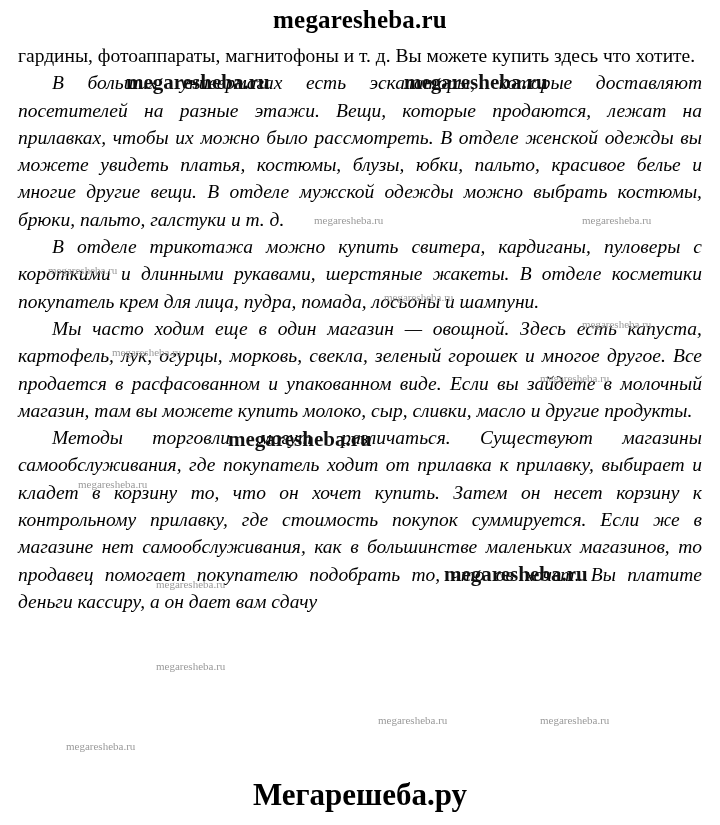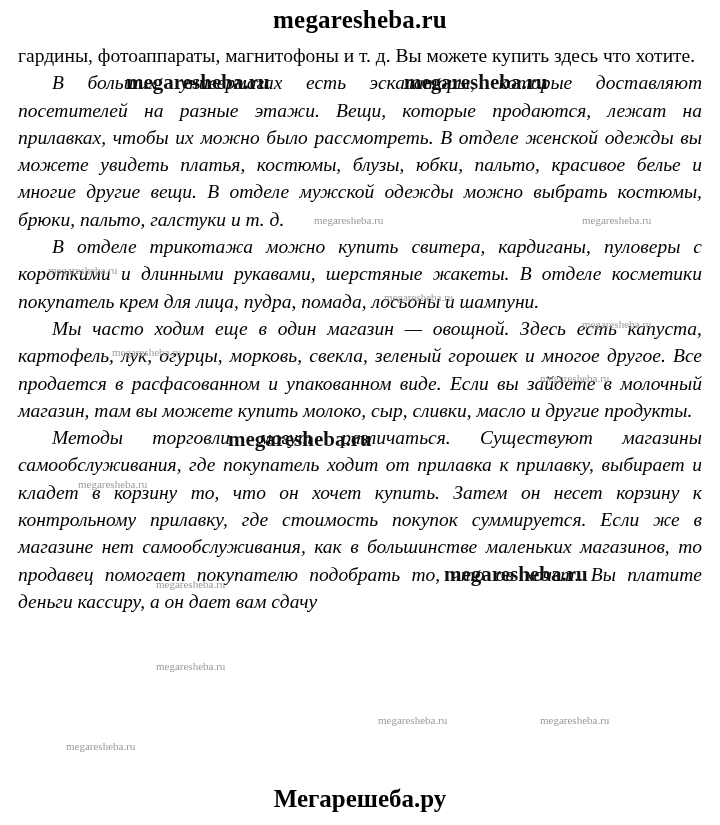--- a/index.html
+++ b/index.html
@@ -33,21 +33,21 @@
     color: #000;
   }
   .site-footer {
     position: absolute;
     bottom: 12px;
     left: 0;
     width: 720px;
     text-align: center;
     font-family: "Liberation Serif", serif;
     font-weight: bold;
-    font-size: 25px;
+    font-size: 31px;
     color: #000;
   }
   .body-text {
     position: absolute;
     top: 42px;
     left: 18px;
     width: 684px;
     font-size: 19.5px;
     line-height: 27.3px;
     text-align: justify;

